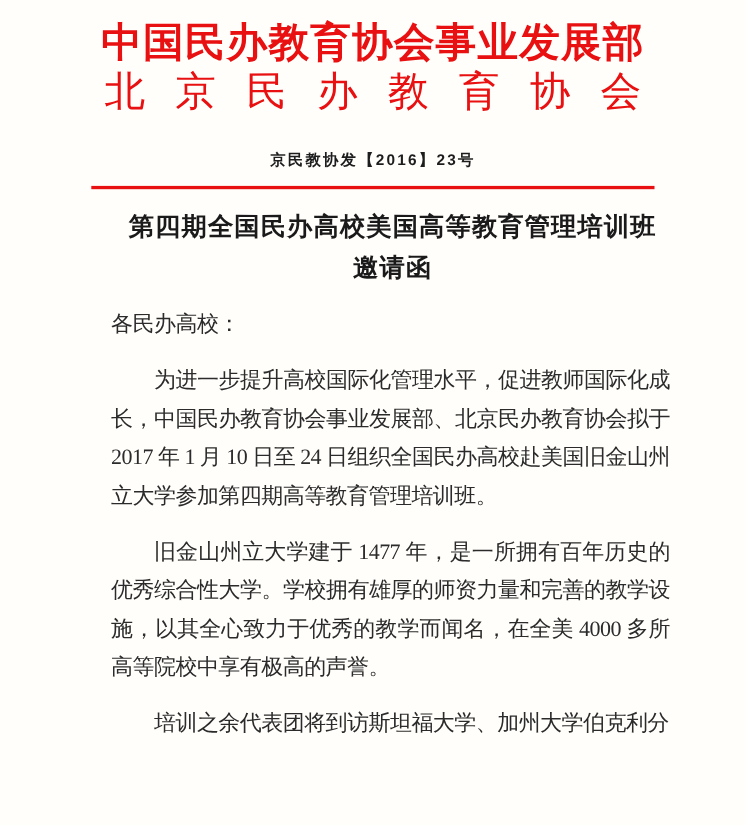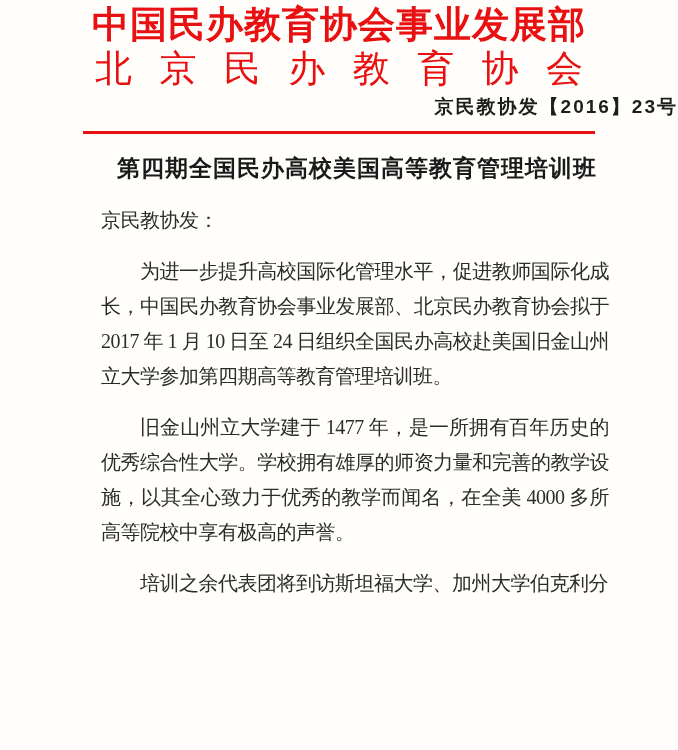--- a/index.html
+++ b/index.html
@@ -4,34 +4,34 @@
 <style>
   :root { --red:#e81010; --ink:#2b2b2b; --ink-dark:#1a1a1a; }
   * { box-sizing:border-box; }
   html,body { margin:0; padding:0; }
   body { background:#fffefb; }
   .page {
     position:relative; width:678px; height:750px; overflow:hidden;
     background:#fffefb; font-family:"Liberation Serif", serif;
   }
   
-  .letterhead { padding-top:2px; }
+  .letterhead { padding-top:17px; }
   .issuer1 {
     color:var(--red); font-weight:bold; font-size:37px; line-height:45px;
     text-align:center; letter-spacing:1px; white-space:nowrap;
   }
   .issuer2 {
     color:var(--red); font-weight:normal; font-size:37px; line-height:44px;
     width:488px; margin:0 auto; text-align:justify; text-align-last:justify;
   }
   
   .docnum {
-    margin-top:4px; text-align:right; color:#1d1d1d;
+    margin-top:27px; text-align:center; color:#1d1d1d;
     font-family:"Liberation Sans", sans-serif; font-weight:bold;
-    font-size:19px; line-height:24px; letter-spacing:2px;
+    font-size:14px; line-height:24px; letter-spacing:2px;
   }
   
   .rule { margin:12px auto 0; width:512px; height:3px; background:var(--red); }
   
   .title {
     margin:16px 0 0; text-align:center; color:var(--ink-dark);
     font-family:"Liberation Sans", sans-serif; font-weight:bold;
     font-size:23px; line-height:37px; letter-spacing:1px;padding-left:36px;
   }
   .title .tl { display:block; }
@@ -53,24 +53,25 @@
     <div class="issuer1">中国民办教育协会事业发展部</div>
     <div class="issuer2">北京民办教育协会</div>
   </header>
 
   <div class="docnum">京民教协发【2016】23号</div>
 
   <div class="rule"></div>
 
   <h1 class="title">
     <span class="tl">第四期全国民办高校美国高等教育管理培训班</span>
+    <span class="tl">邀请函</span>
   </h1>
 
   <div class="body">
-    <p class="salutation">京民教协发：</p>
+    <p class="salutation">各民办高校：</p>
     <div>
         <p class="para">为进一步提升高校国际化管理水平，促进教师国际化成长，中国民办教育协会事业发展部、北京民办教育协会拟于 2017 年 1 月 10 日至 24 日组织全国民办高校赴美国旧金山州立大学参加第四期高等教育管理培训班。</p>
         <p class="para">旧金山州立大学建于 1477 年，是一所拥有百年历史的优秀综合性大学。学校拥有雄厚的师资力量和完善的教学设施，以其全心致力于优秀的教学而闻名，在全美 4000 多所高等院校中享有极高的声誉。</p>
         <p class="para">培训之余代表团将到访斯坦福大学、加州大学伯克利分</p>
       </div>
   </div>
 
 </div>
 
 </body></html>

